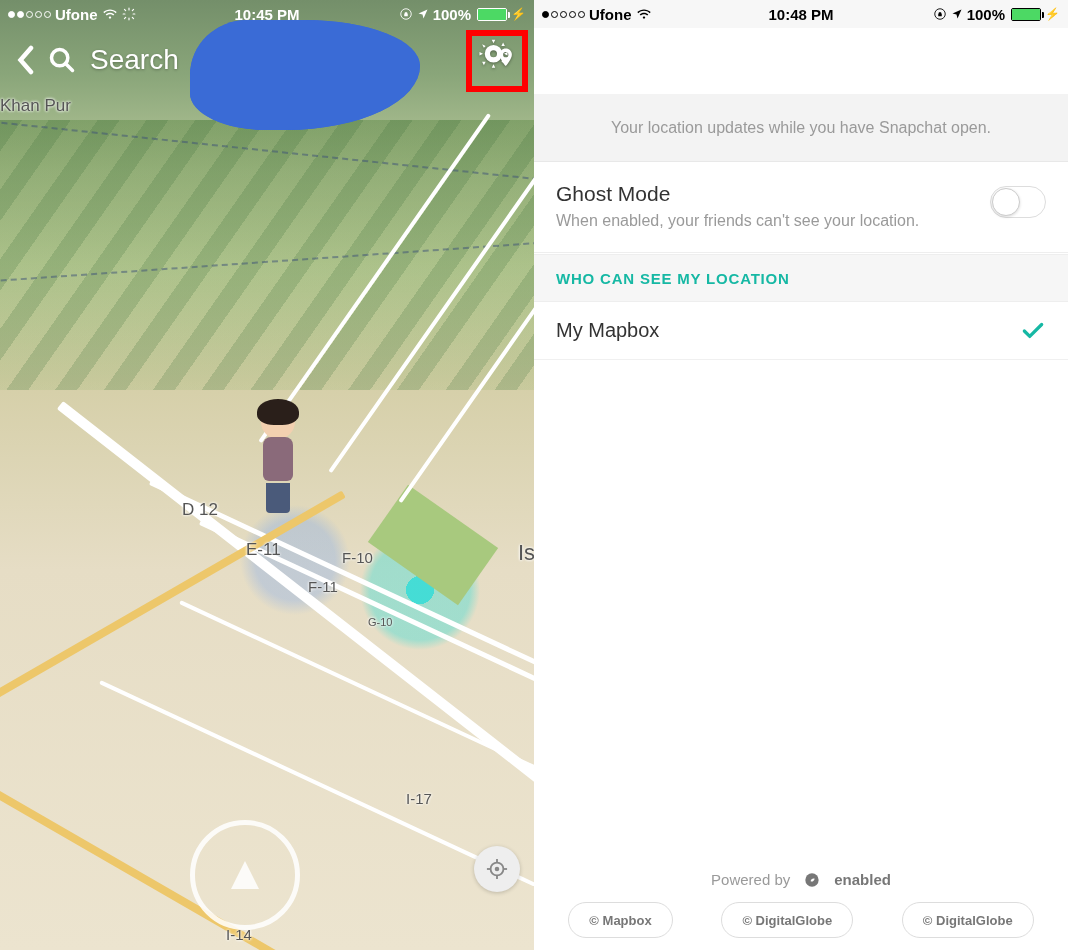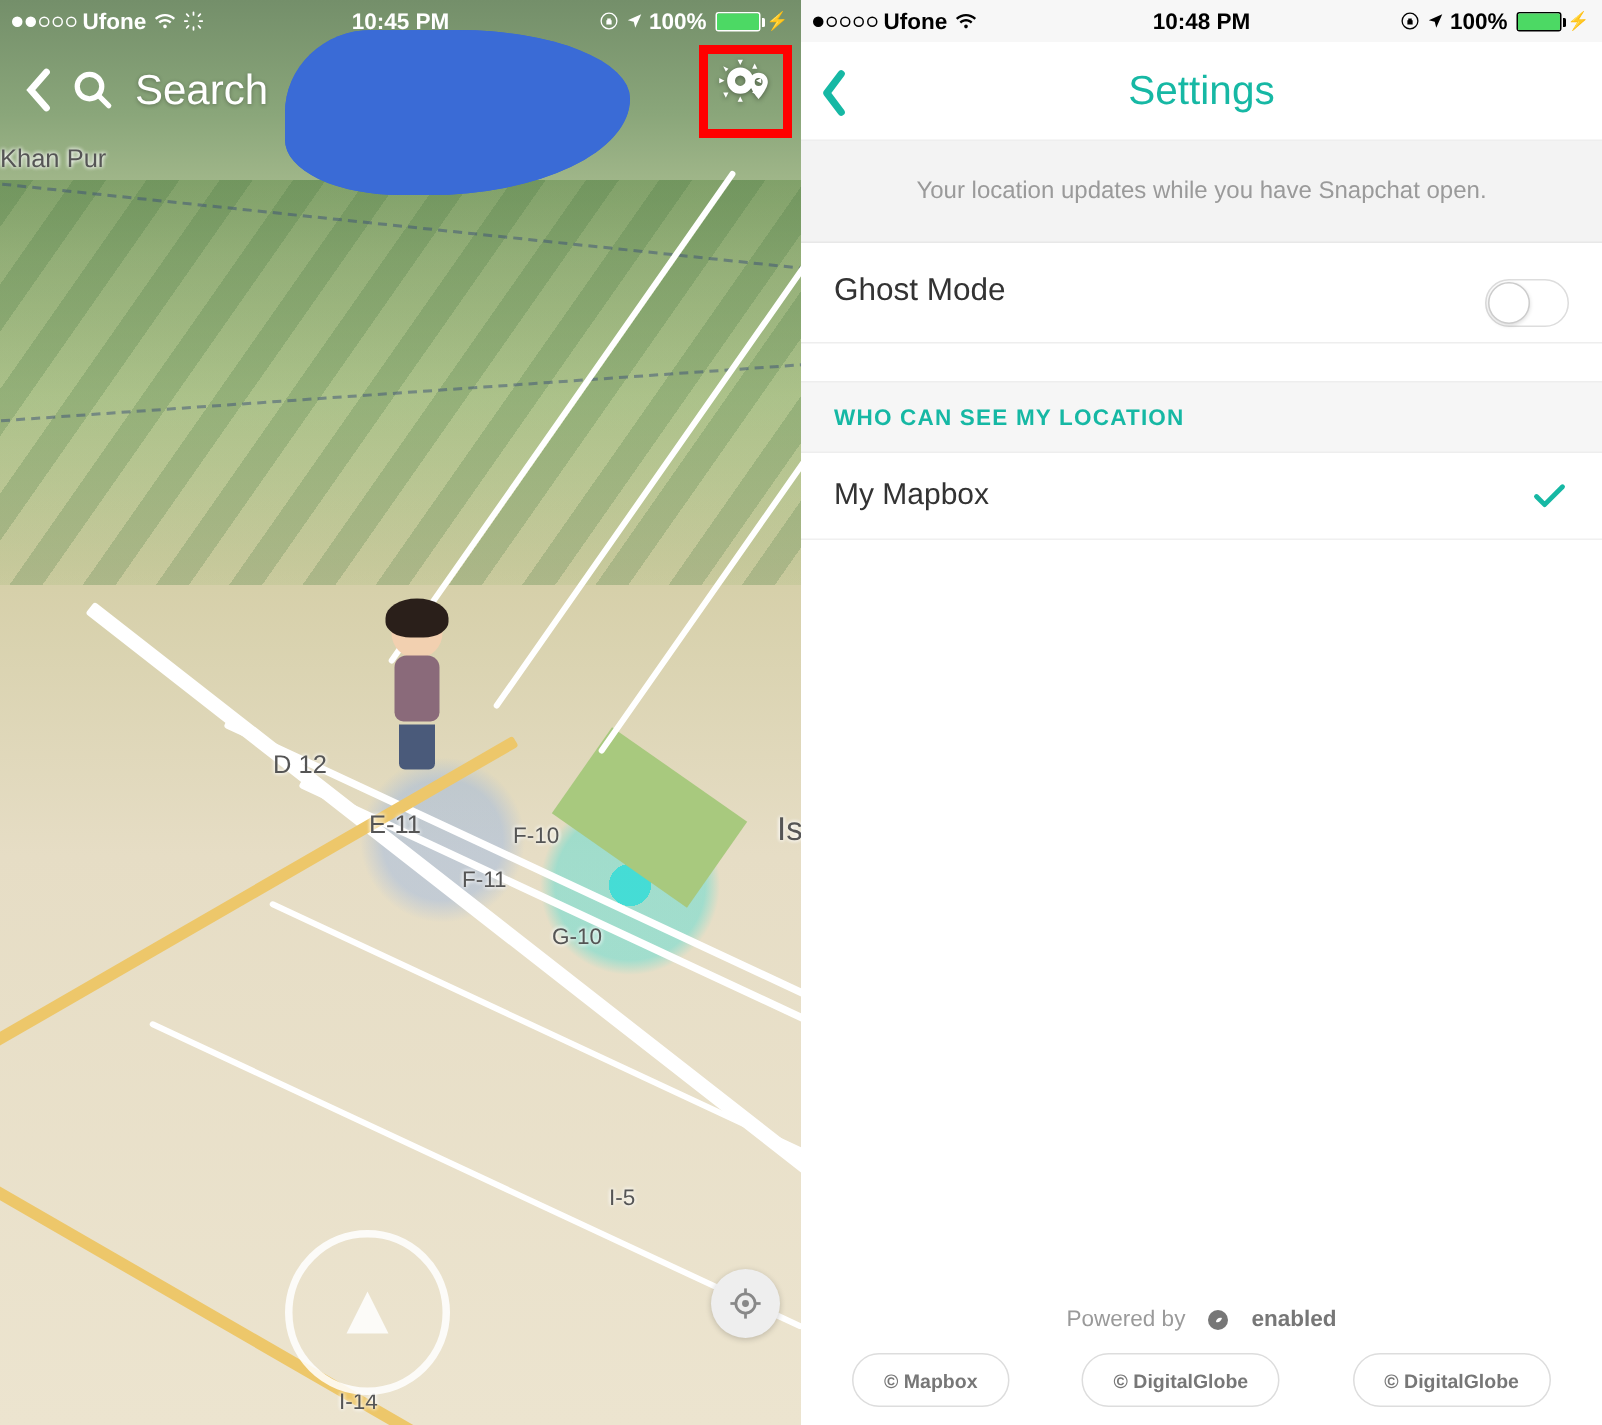--- a/index.html
+++ b/index.html
@@ -206,22 +206,22 @@
     <div class="road r6"></div>
     <div class="road r7"></div>
     <div class="road yellow1"></div>
     <div class="road yellow2"></div>
 
     <span class="map-label" style="top:96px;left:0;">Khan Pur</span>
     <span class="map-label" style="top:500px;left:182px;">D 12</span>
     <span class="map-label" style="top:540px;left:246px;font-weight:500;">E-11</span>
     <span class="map-label" style="top:549px;left:342px;font-size:15px;">F-10</span>
     <span class="map-label" style="top:578px;left:308px;font-size:15px;">F-11</span>
-    <span class="map-label" style="top:616px;left:368px;font-size:15px;">G-10</span>
-    <span class="map-label" style="top:790px;left:406px;font-size:15px;">I-5</span>
+    <span class="map-label" style="top:616px;left:368px;font-size:11px;">G-10</span>
+    <span class="map-label" style="top:790px;left:406px;font-size:15px;">I-17</span>
     <span class="map-label" style="top:926px;left:226px;font-size:15px;">I-14</span>
     <span class="map-label" style="top:540px;left:518px;font-size:22px;">Is</span>
   </div>
 
   <div class="avatar">
     <div class="head">
         <div class="hair"></div>
       </div>
     <div class="body"></div>
     <div class="legs"></div>
@@ -325,33 +325,28 @@
           <path d="M3 11l18-8-8 18-2-8z" fill="#000"></path>
         </svg>
       <span>100%</span>
       <span class="battery">
           <span class="fill"></span>
         </span>
       <span class="bolt">⚡</span>
     </div>
   </div>
 
-  <div class="r-nav">
-    <svg class="back" width="20" height="32" viewBox="0 0 12 20">
-        <path d="M9 2L3 10l6 8" fill="none" stroke="#16b8a4" stroke-width="3" stroke-linecap="round" stroke-linejoin="round"></path>
-      </svg>
-    <span class="r-title">Settings</span>
-  </div>
 
   <div class="info-band">
     <span>Your location updates while you have Snapchat open.</span>
   </div>
 
   <div class="ghost-row">
     <div class="title">Ghost Mode</div>
+    <div class="sub">When enabled, your friends can't see your location.</div>
     <div class="toggle">
       <div class="knob"></div>
     </div>
   </div>
 
   <div class="section-hdr">
     <span>WHO CAN SEE MY LOCATION</span>
   </div>
 
   <div class="opt-row one">

